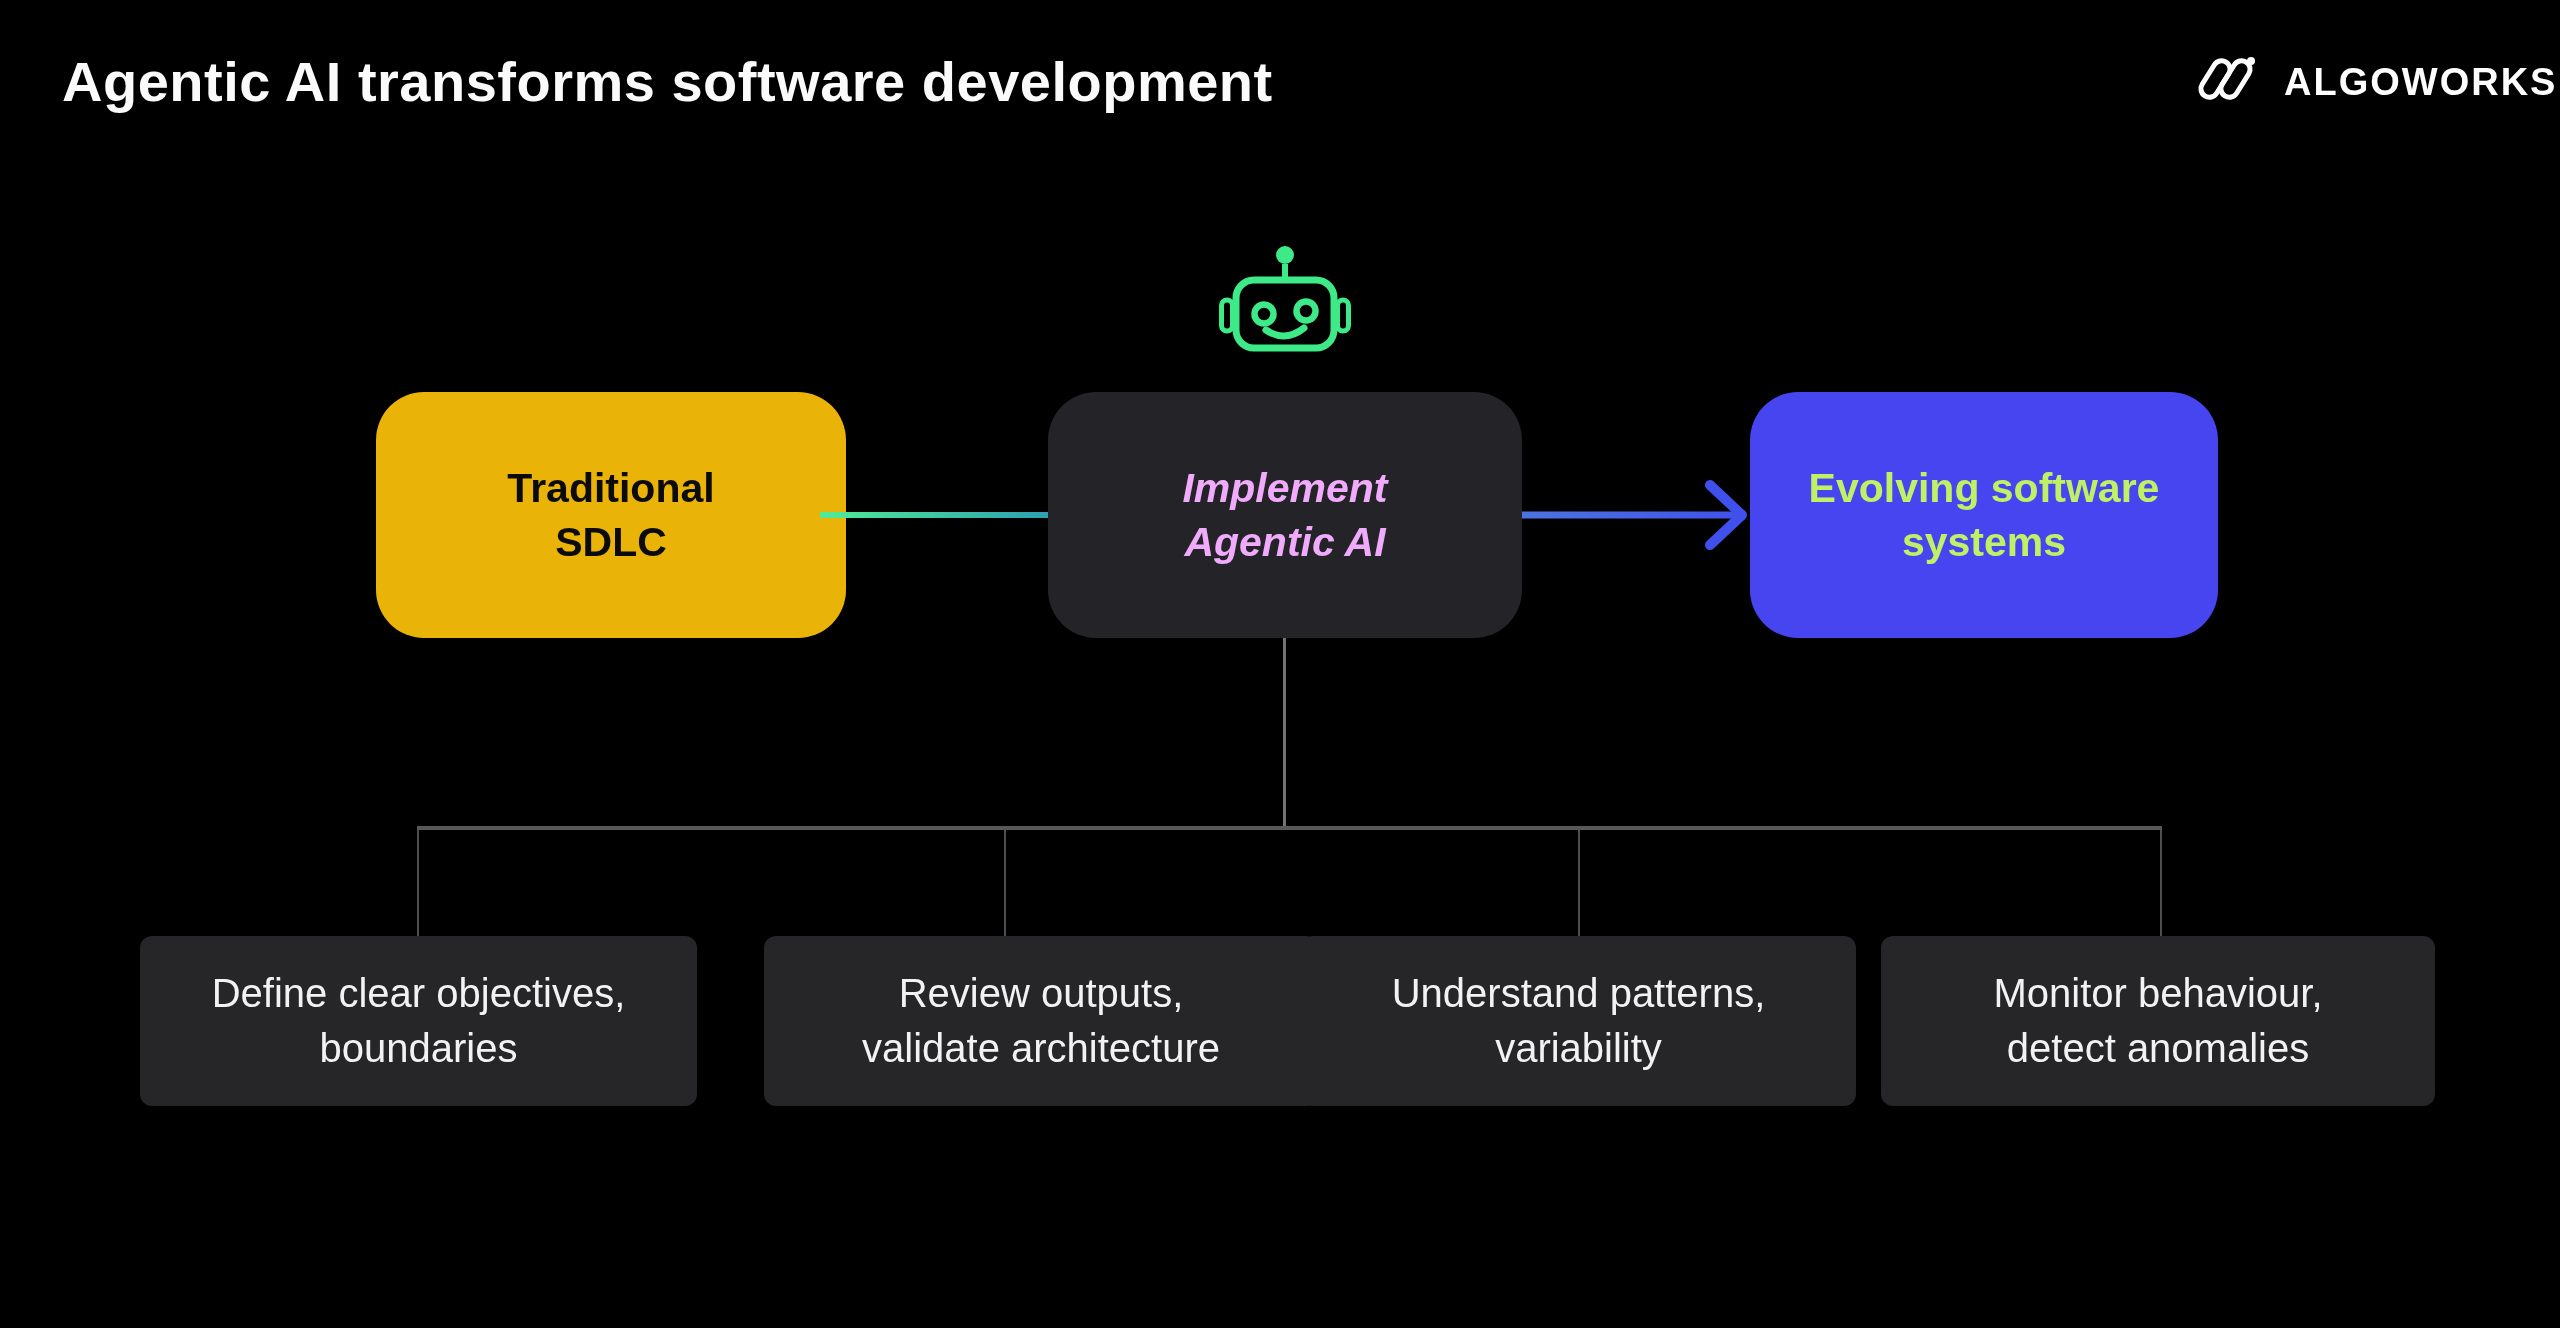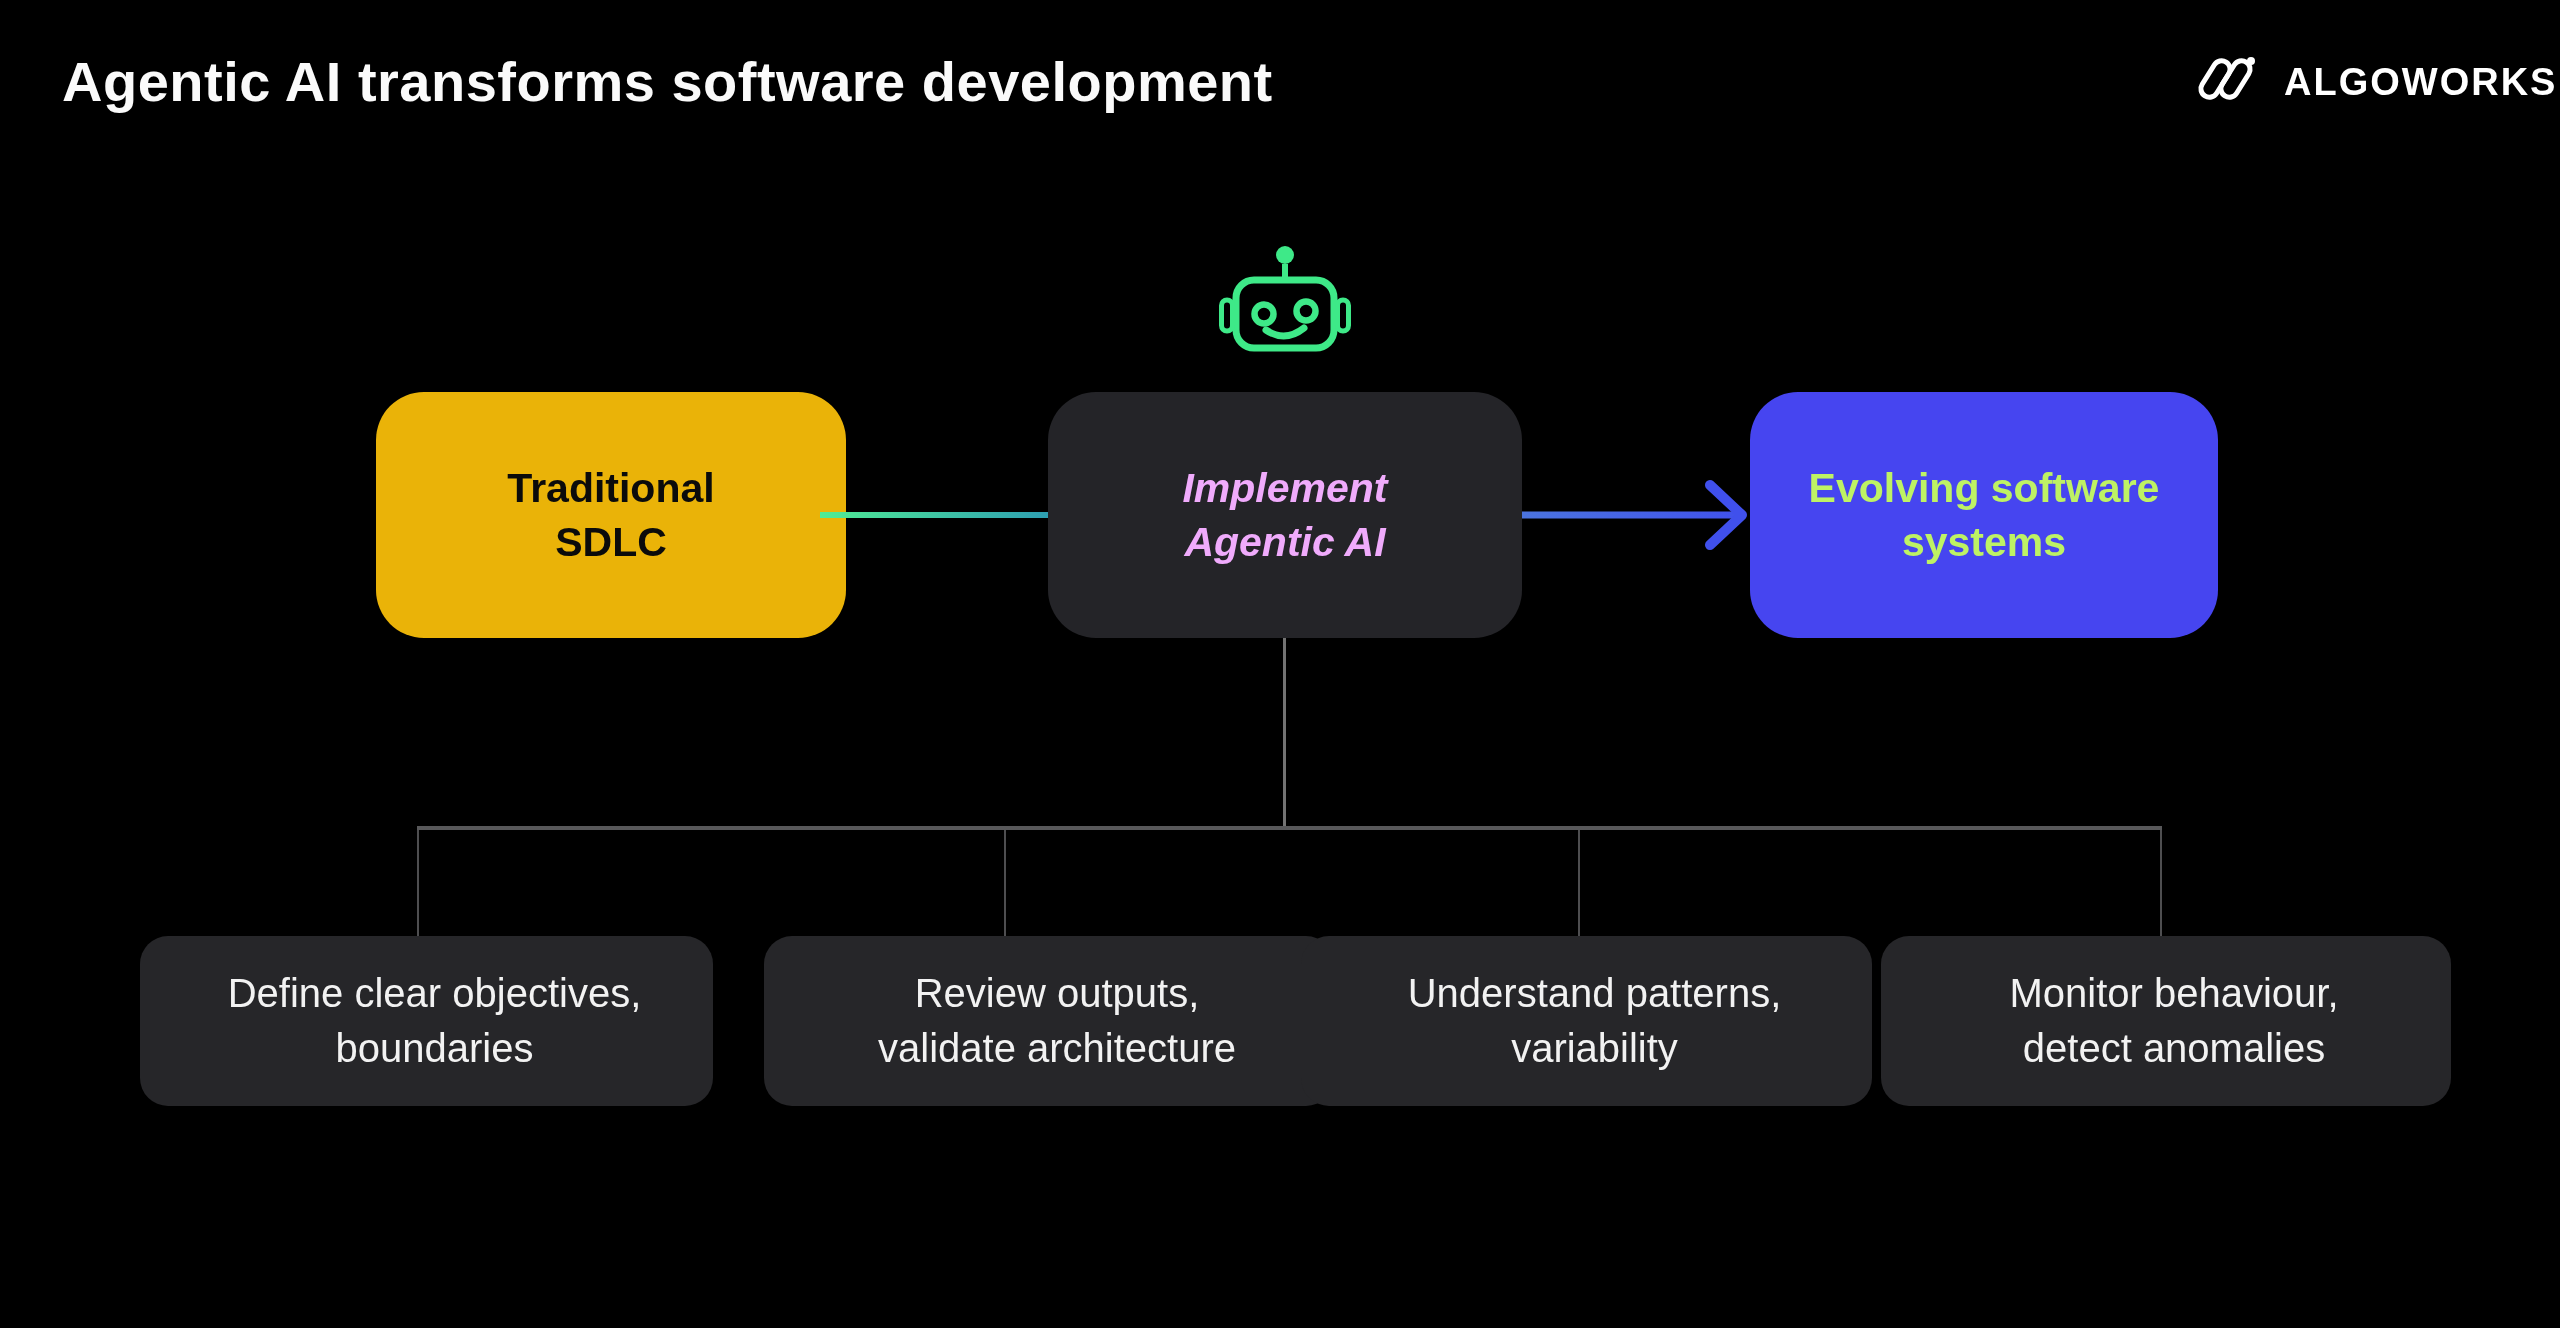--- a/index.html
+++ b/index.html
@@ -114,31 +114,30 @@
   .drop-1 { left: 417px; }
   .drop-2 { left: 1004px; }
   .drop-3 { left: 1578px; }
   .drop-4 { left: 2160px; }
 
   
   .subnode {
     position: absolute;
     top: 936px;
     height: 170px;
-    border-radius: 28px;
+    border-radius: 12px;
     background: #262629;
     color: #f2f2f2;
     display: flex;
     align-items: center;
     justify-content: center;
     text-align: center;
     font-weight: 400;
     font-size: 40px;
     line-height: 55px;
-    padding-left: 16px;
   }
   .subnode span { display: block; }
   .sub-1 { left: 140px;  width: 557px; }
   .sub-2 { left: 764px;  width: 554px; }
   .sub-3 { left: 1301px; width: 555px; }
   .sub-4 { left: 1881px; width: 554px; align-items: center; }
 </style>
 </head>
 <body>
 

